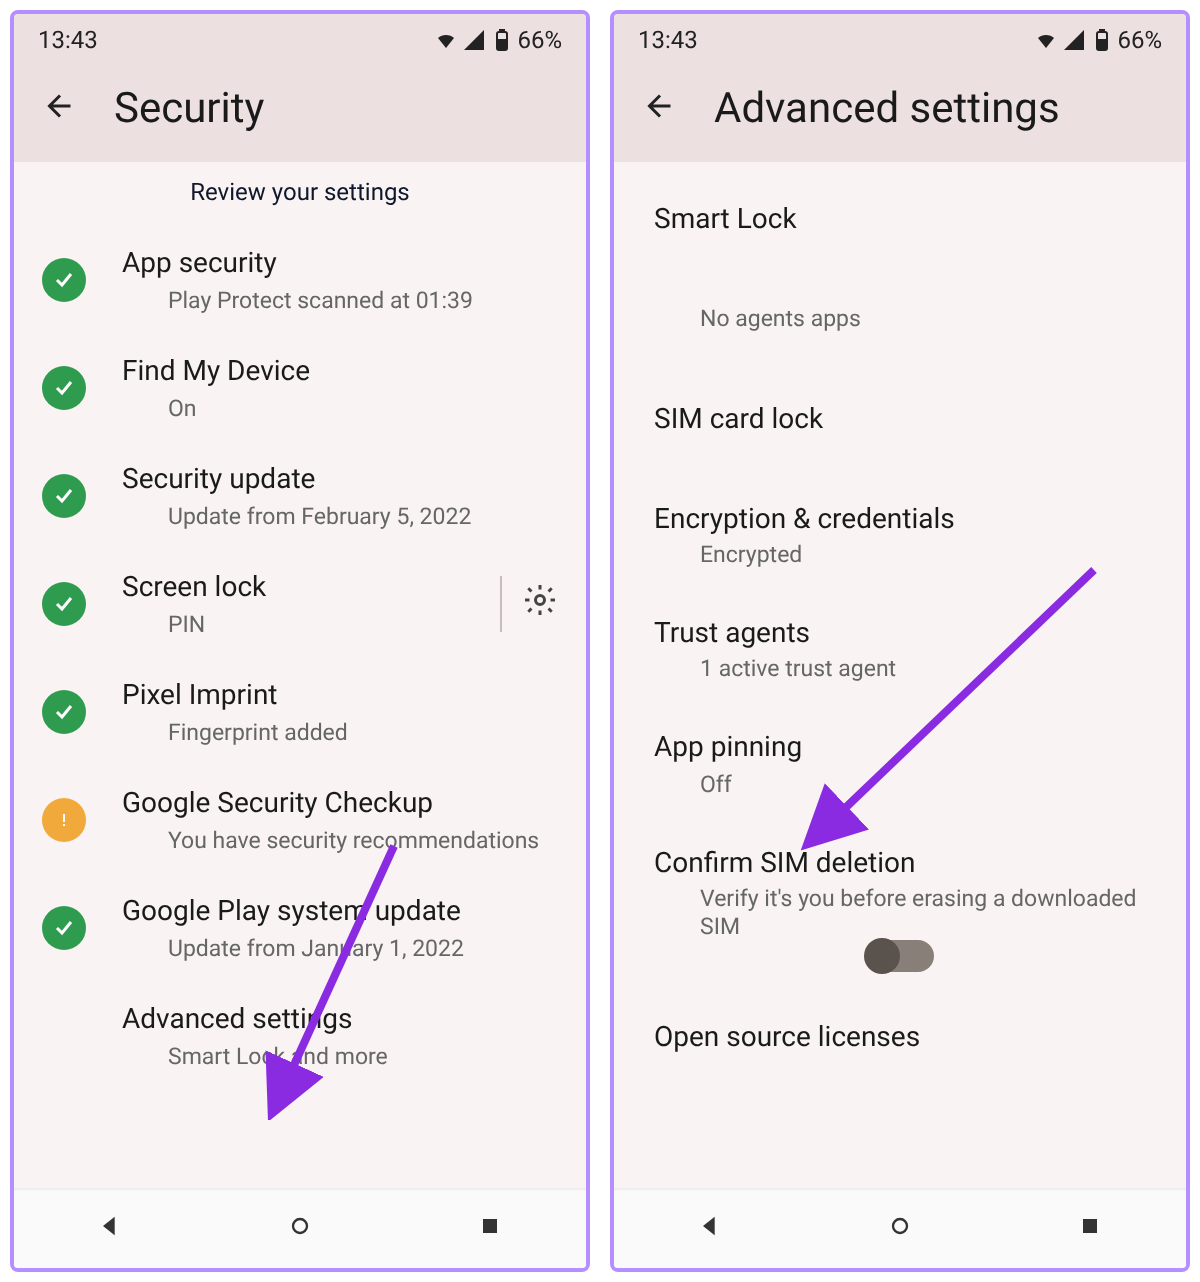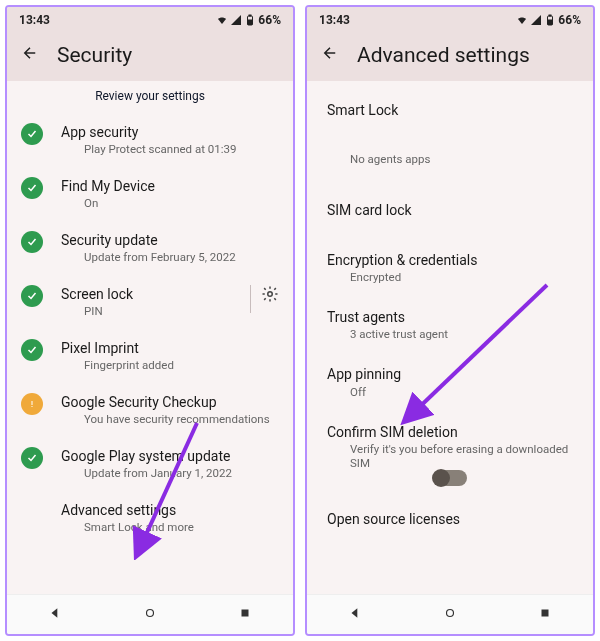--- a/index.html
+++ b/index.html
@@ -24,21 +24,21 @@
   }
   .statusbar {
     background: #ece0e0;
     height: 26px;
     display: flex;
     justify-content: space-between;
     align-items: center;
     padding: 0 12px;
     font-size: 12px;
     color: #222;
-    font-weight: 700;
+    font-weight: 400;
   }
   .status-right { display: flex; align-items: center; gap: 2px; }
   .status-right svg { width: 12px; height: 12px; }
   .header {
     background: #ece0e0;
     display: flex;
     align-items: center;
     padding: 10px 14px 14px;
     gap: 18px;
   }
@@ -54,21 +54,21 @@
     color: #0f172a;
     padding: 8px 0 10px;
   }
   .content {
     flex: 1;
     overflow-y: hidden;
     padding: 0 0 0 0;
   }
   .row {
     display: flex;
-    align-items: flex-start;
+    align-items: center;
     padding: 10px 14px 10px 14px;
     min-height: 54px;
   }
   .row-icon {
     width: 22px;
     height: 22px;
     border-radius: 50%;
     display: flex;
     align-items: center;
     justify-content: center;
@@ -332,21 +332,21 @@
       </div>
       <div class="adv-row">
         <div class="row-text">
        <div class="row-title">Encryption &amp; credentials</div>
        <div class="row-sub">Encrypted</div>
      </div>
       </div>
       <div class="adv-row">
         <div class="row-text">
        <div class="row-title">Trust agents</div>
-       <div class="row-sub">3 active trust agent</div>
+       <div class="row-sub">1 active trust agent</div>
      </div>
       </div>
       <div class="adv-row">
         <div class="row-text">
        <div class="row-title">App pinning</div>
        <div class="row-sub">Off</div>
      </div>
       </div>
       <div class="adv-row with-toggle">
         <div class="row-text">

